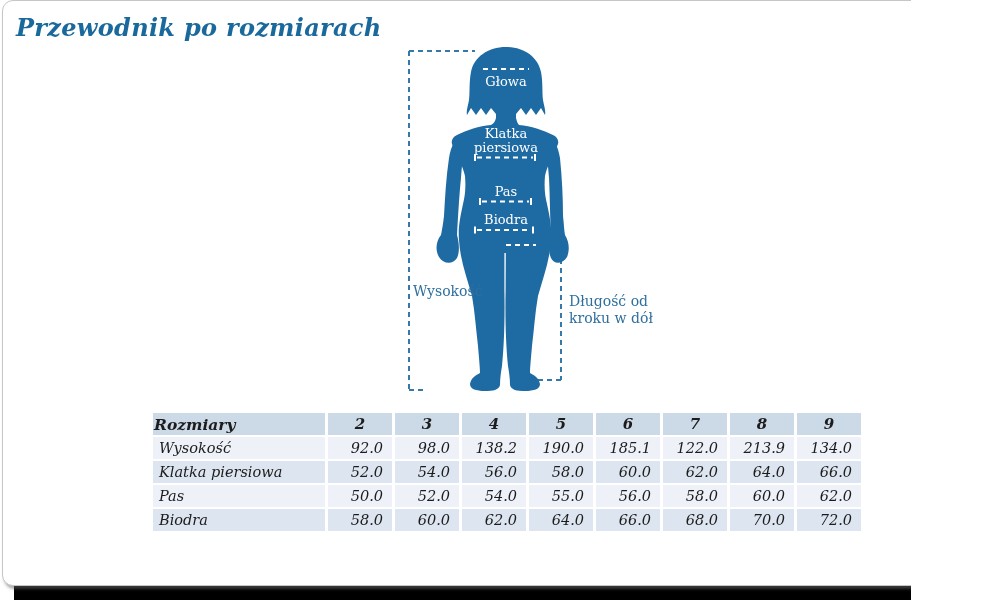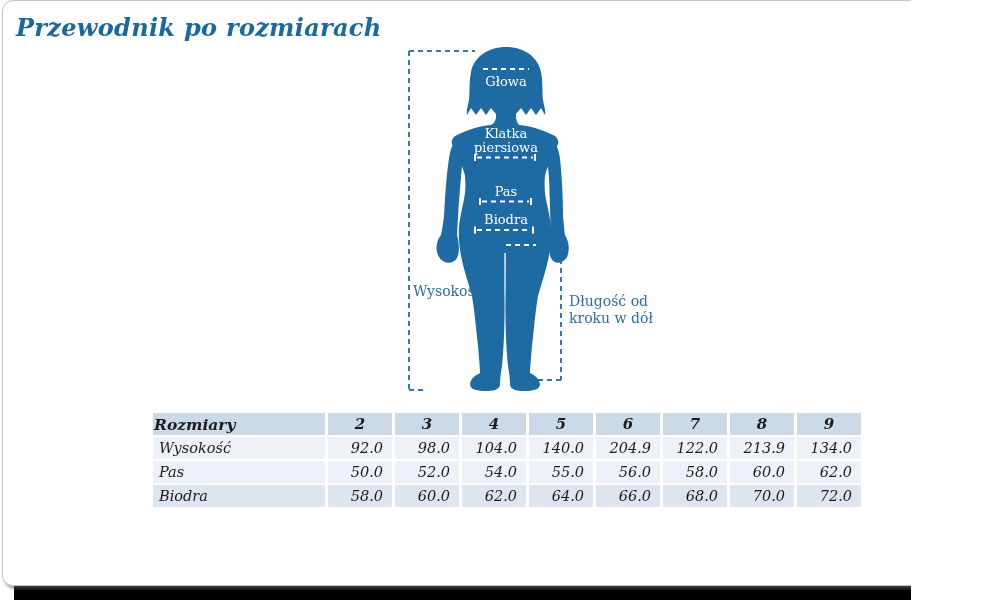--- a/index.html
+++ b/index.html
@@ -163,26 +163,37 @@
           <th>7</th>
           <th>8</th>
           <th>9</th>
         </tr>
       </thead>
       <tbody>
         <tr class="r-light">
           <td class="lbl">Wysokość</td>
           <td class="num">92.0</td>
           <td class="num">98.0</td>
-          <td class="num">104.0</td>
-          <td class="num">140.0</td>
-          <td class="num">204.9</td>
+          <td class="num">138.2</td>
+          <td class="num">190.0</td>
+          <td class="num">185.1</td>
           <td class="num">122.0</td>
           <td class="num">213.9</td>
           <td class="num">134.0</td>
+        </tr>
+        <tr class="r-dark">
+          <td class="lbl">Klatka piersiowa</td>
+          <td class="num">52.0</td>
+          <td class="num">54.0</td>
+          <td class="num">56.0</td>
+          <td class="num">58.0</td>
+          <td class="num">60.0</td>
+          <td class="num">62.0</td>
+          <td class="num">64.0</td>
+          <td class="num">66.0</td>
         </tr>
         <tr class="r-light">
           <td class="lbl">Pas</td>
           <td class="num">50.0</td>
           <td class="num">52.0</td>
           <td class="num">54.0</td>
           <td class="num">55.0</td>
           <td class="num">56.0</td>
           <td class="num">58.0</td>
           <td class="num">60.0</td>

